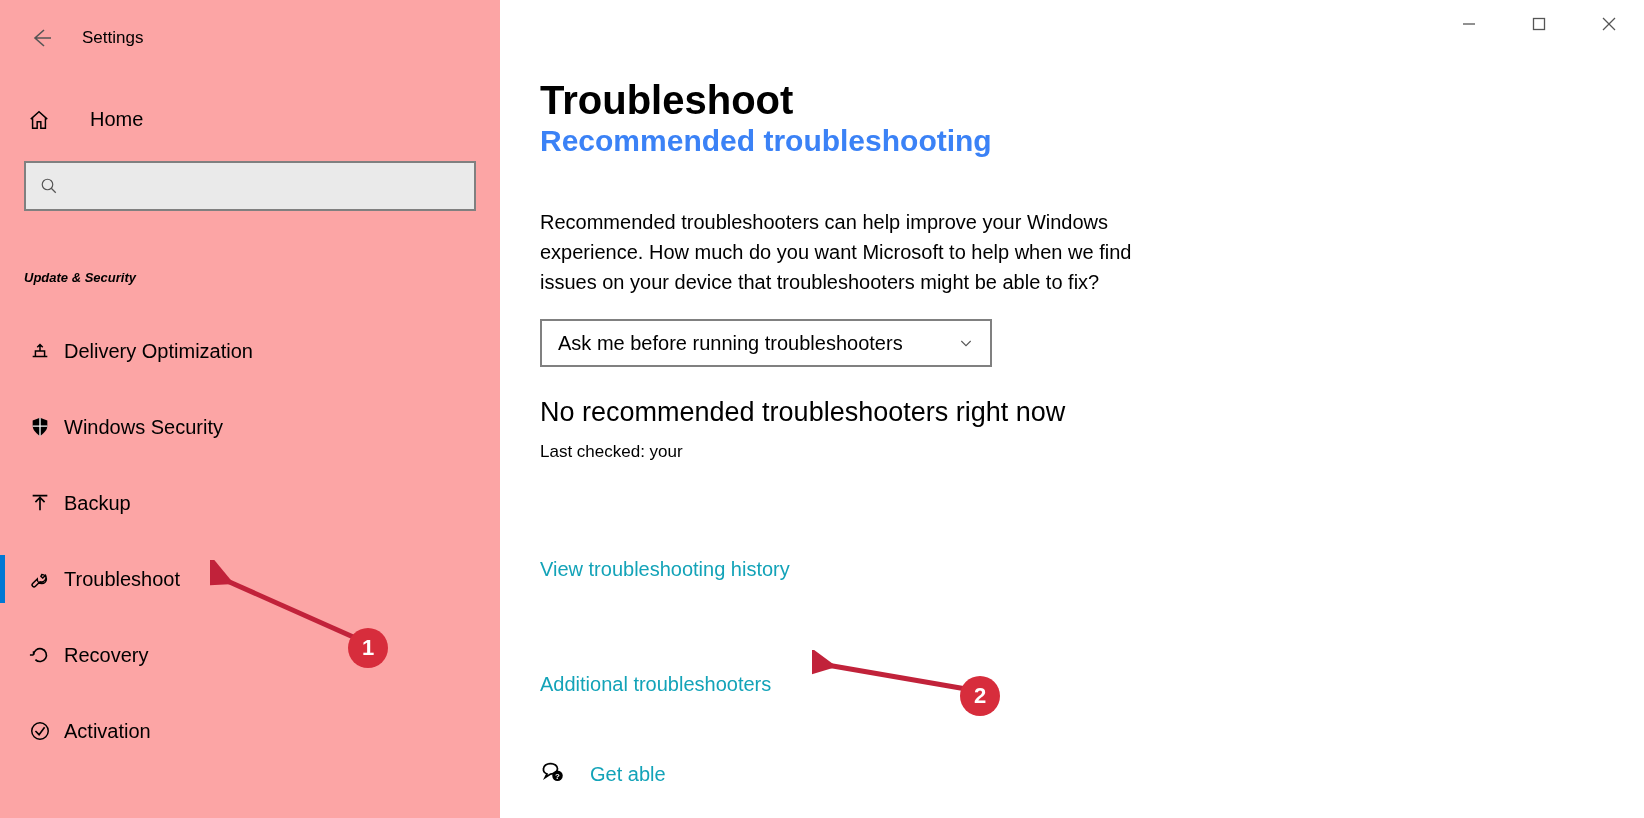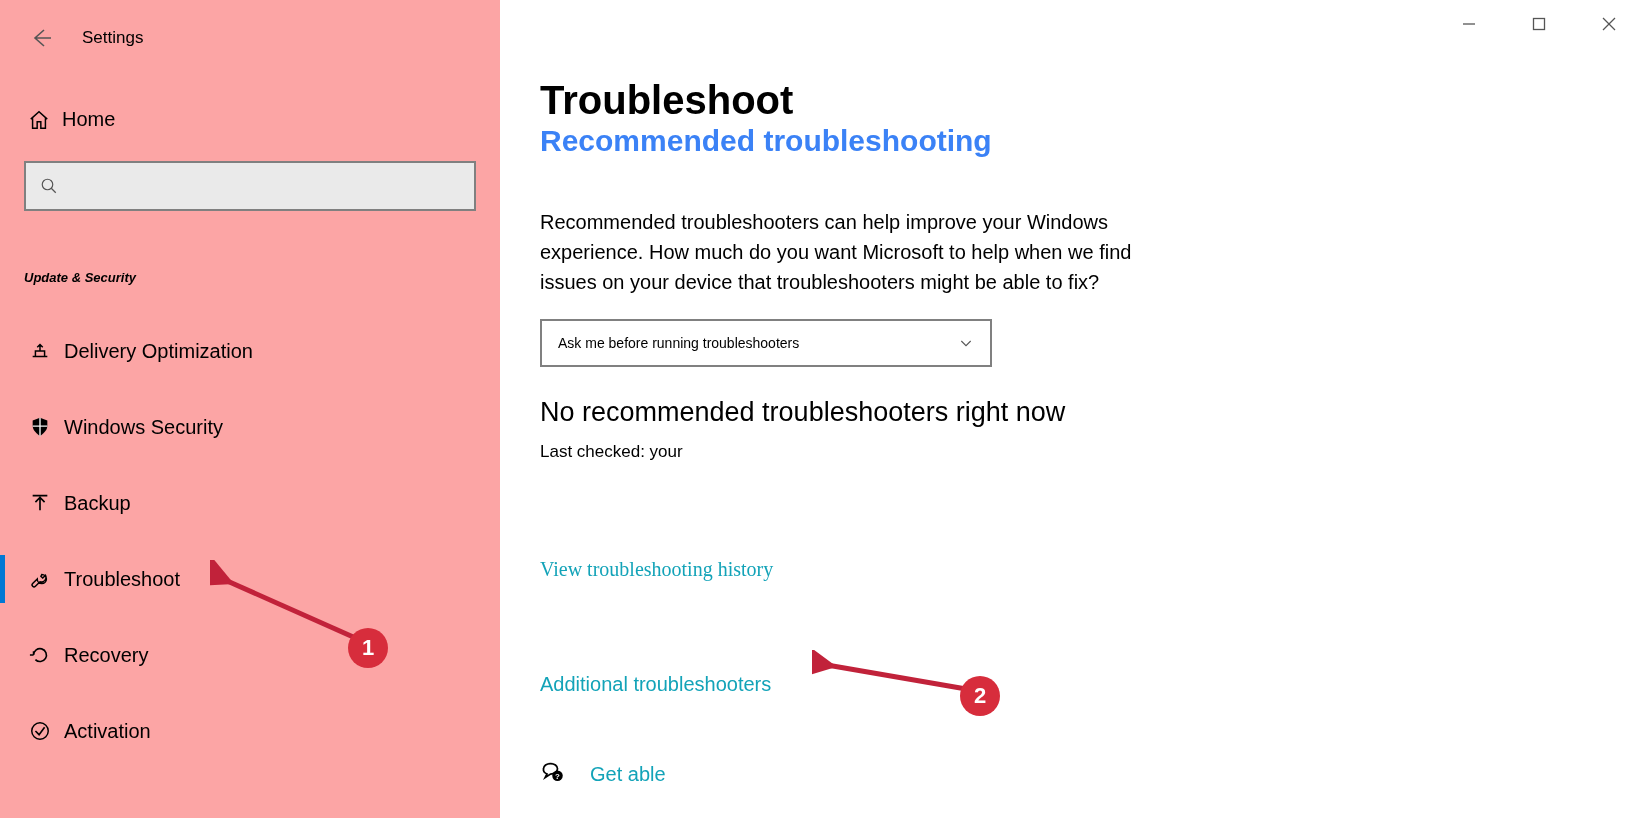--- a/index.html
+++ b/index.html
@@ -51,21 +51,21 @@
     display: flex;
     align-items: center;
     justify-content: center;
   }
   .sb-header .title {
     font-size: 17px;
   }
   .sb-home {
     display: flex;
     align-items: center;
-    gap: 12px;
+    gap: 40px;
     padding: 14px 28px;
     margin-top: 32px;
     font-size: 20px;
   }
   .sb-search {
     margin: 16px 24px 0 24px;
     border: 2px solid #808080;
     height: 50px;
     display: flex;
     align-items: center;
@@ -139,38 +139,38 @@
   }
   .c-dropdown {
     margin-top: 22px;
     border: 2px solid #808080;
     height: 48px;
     width: 452px;
     display: flex;
     align-items: center;
     justify-content: space-between;
     padding: 0 16px;
-    font-size: 14px;
+    font-size: 20px;
     cursor: pointer;
   }
   .c-status {
     font-size: 27px;
     margin-top: 30px;
   }
   .c-substatus {
     font-size: 17px;
     margin-top: 14px;
   }
   .c-link {
     color: #13a3b8;
     font-size: 20px;
     cursor: pointer;
     display: block;
   }
-  .c-link.history { margin-top: 96px; font-family: Liberation Serif, serif; }
+  .c-link.history { margin-top: 96px; }
   .c-link.additional { margin-top: 92px; }
   .c-gethelp {
     display: flex;
     align-items: center;
     gap: 22px;
     margin-top: 64px;
   }
   .c-gethelp .icon {
     width: 28px;
     display: flex;

